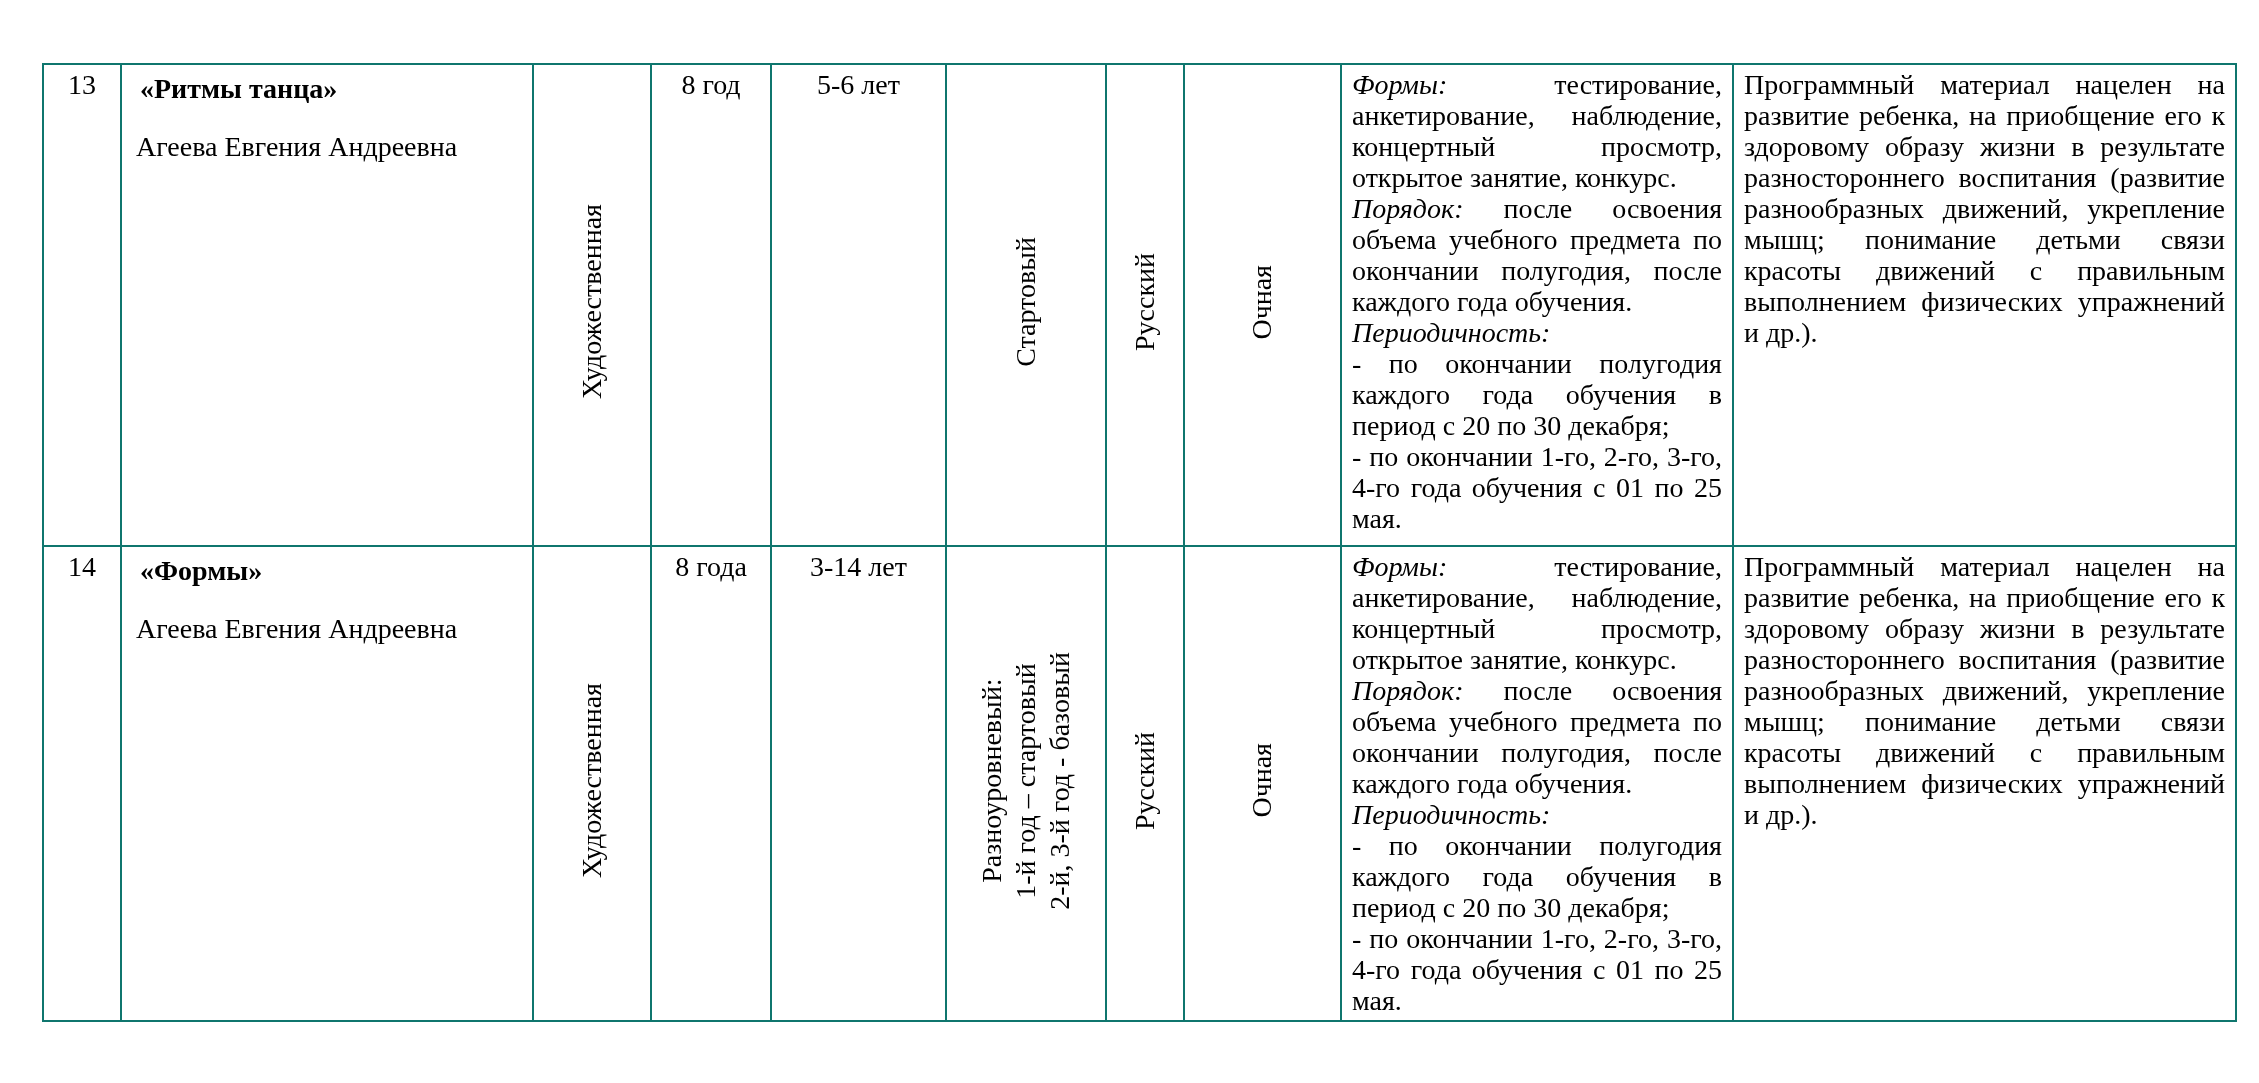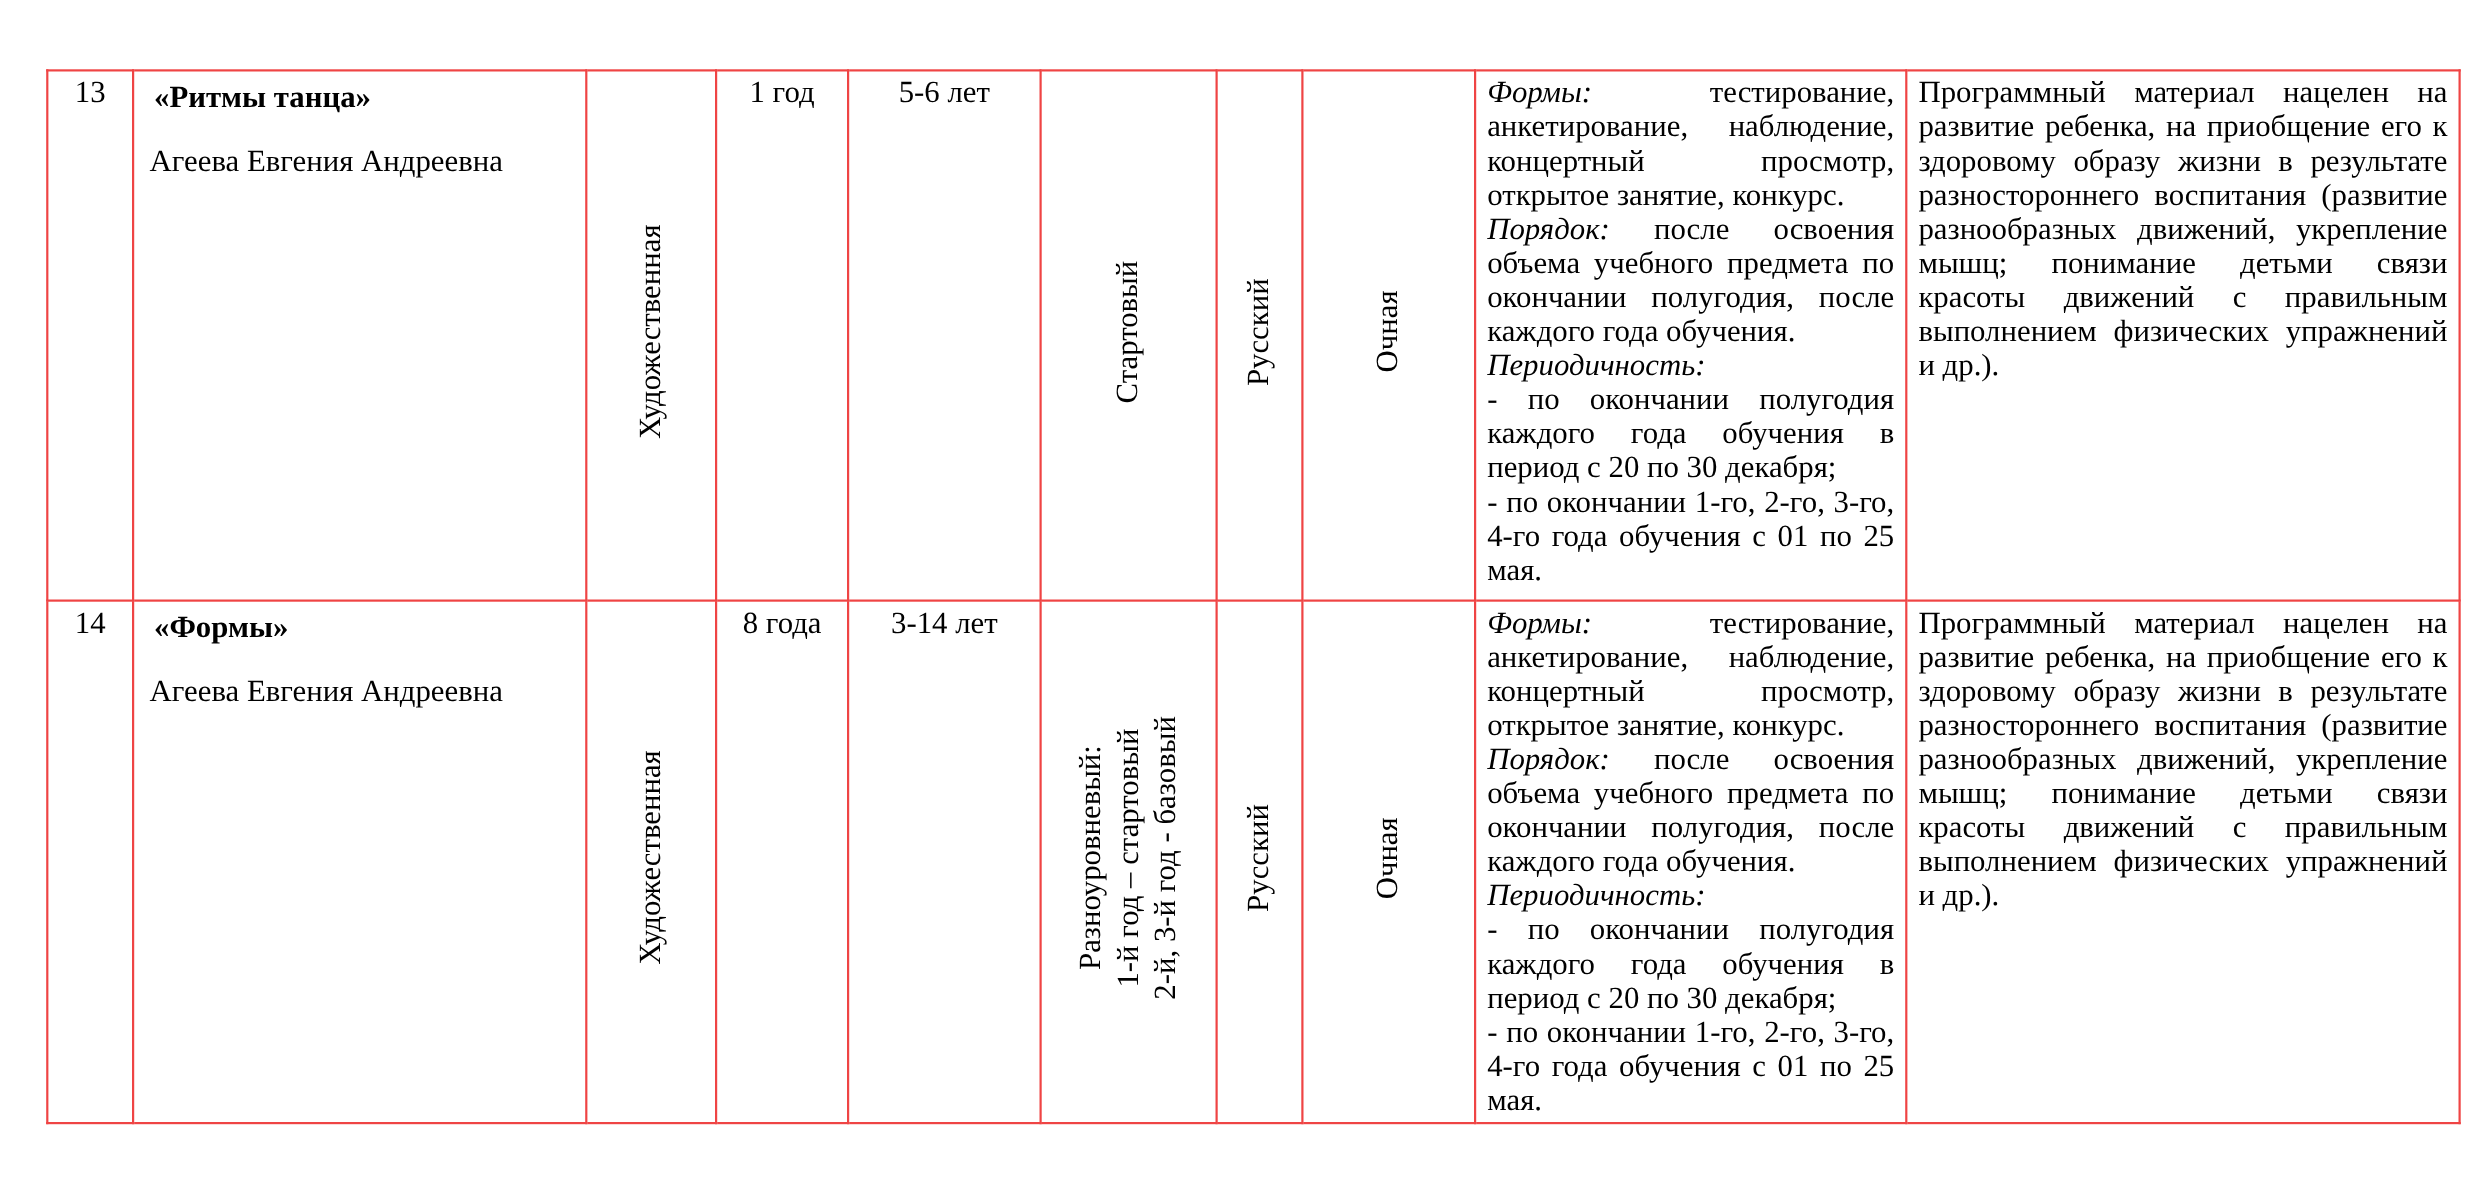--- a/index.html
+++ b/index.html
@@ -16,21 +16,21 @@
     position: absolute;
     top: 63px;
     left: 42px;
   }
   table.doc-table {
     border-collapse: collapse;
     table-layout: fixed;
     width: 2193px;
   }
   td {
-    border: 2px solid #ef4444;
+    border: 2px solid #0f766e;
     vertical-align: top;
     font-size: 28px;
     line-height: 31px;
     padding: 4px 10px;
     word-wrap: break-word;
   }
   tr.row-13 { height: 482px; }
   tr.row-14 { height: 409px; }
   td.cell-num  { text-align: center; padding: 4px 2px; }
   td.cell-name { padding-left: 14px; padding-right: 10px; }
@@ -74,21 +74,21 @@
     <tbody>
       <tr class="row-13">
         <td class="cell-num">13</td>
         <td class="cell-name">
           <p class="prog-title">«Ритмы танца»</p>
           <p class="prog-author">Агеева Евгения Андреевна</p>
         </td>
         <td class="cell-vert">
           <span class="vtext">Художественная</span>
         </td>
-        <td class="cell-center">1 год</td>
+        <td class="cell-center">8 год</td>
         <td class="cell-center">5-6 лет</td>
         <td class="cell-vert">
           <span class="vtext">Стартовый</span>
         </td>
         <td class="cell-vert">
           <span class="vtext">Русский</span>
         </td>
         <td class="cell-vert">
           <span class="vtext">Очная</span>
         </td>

